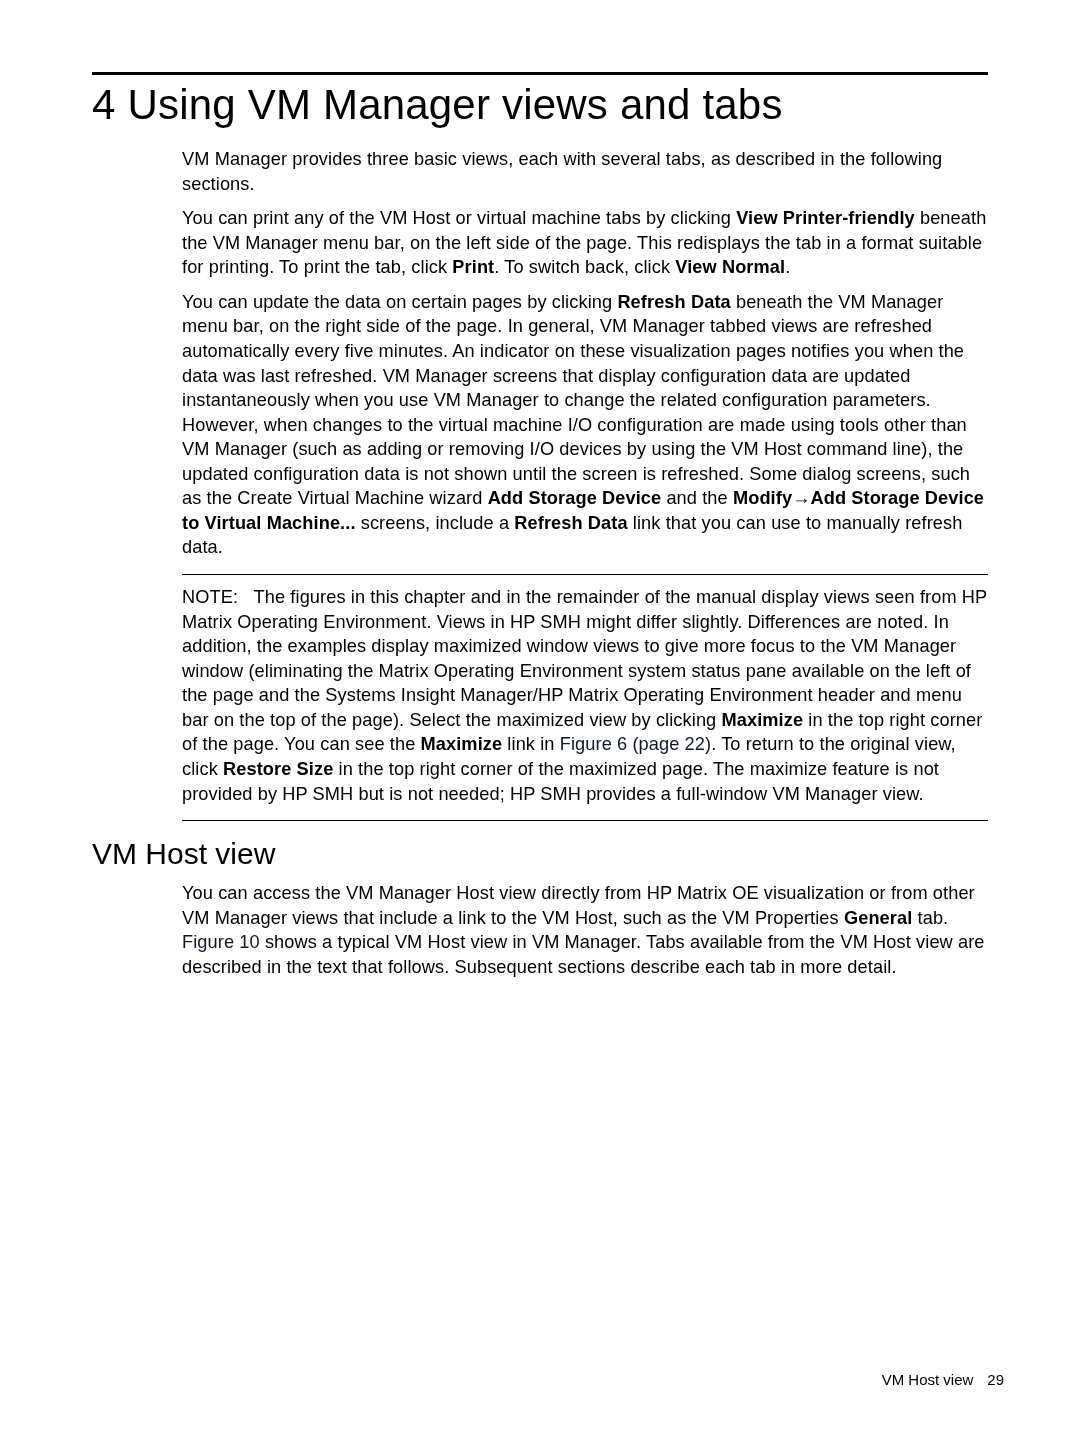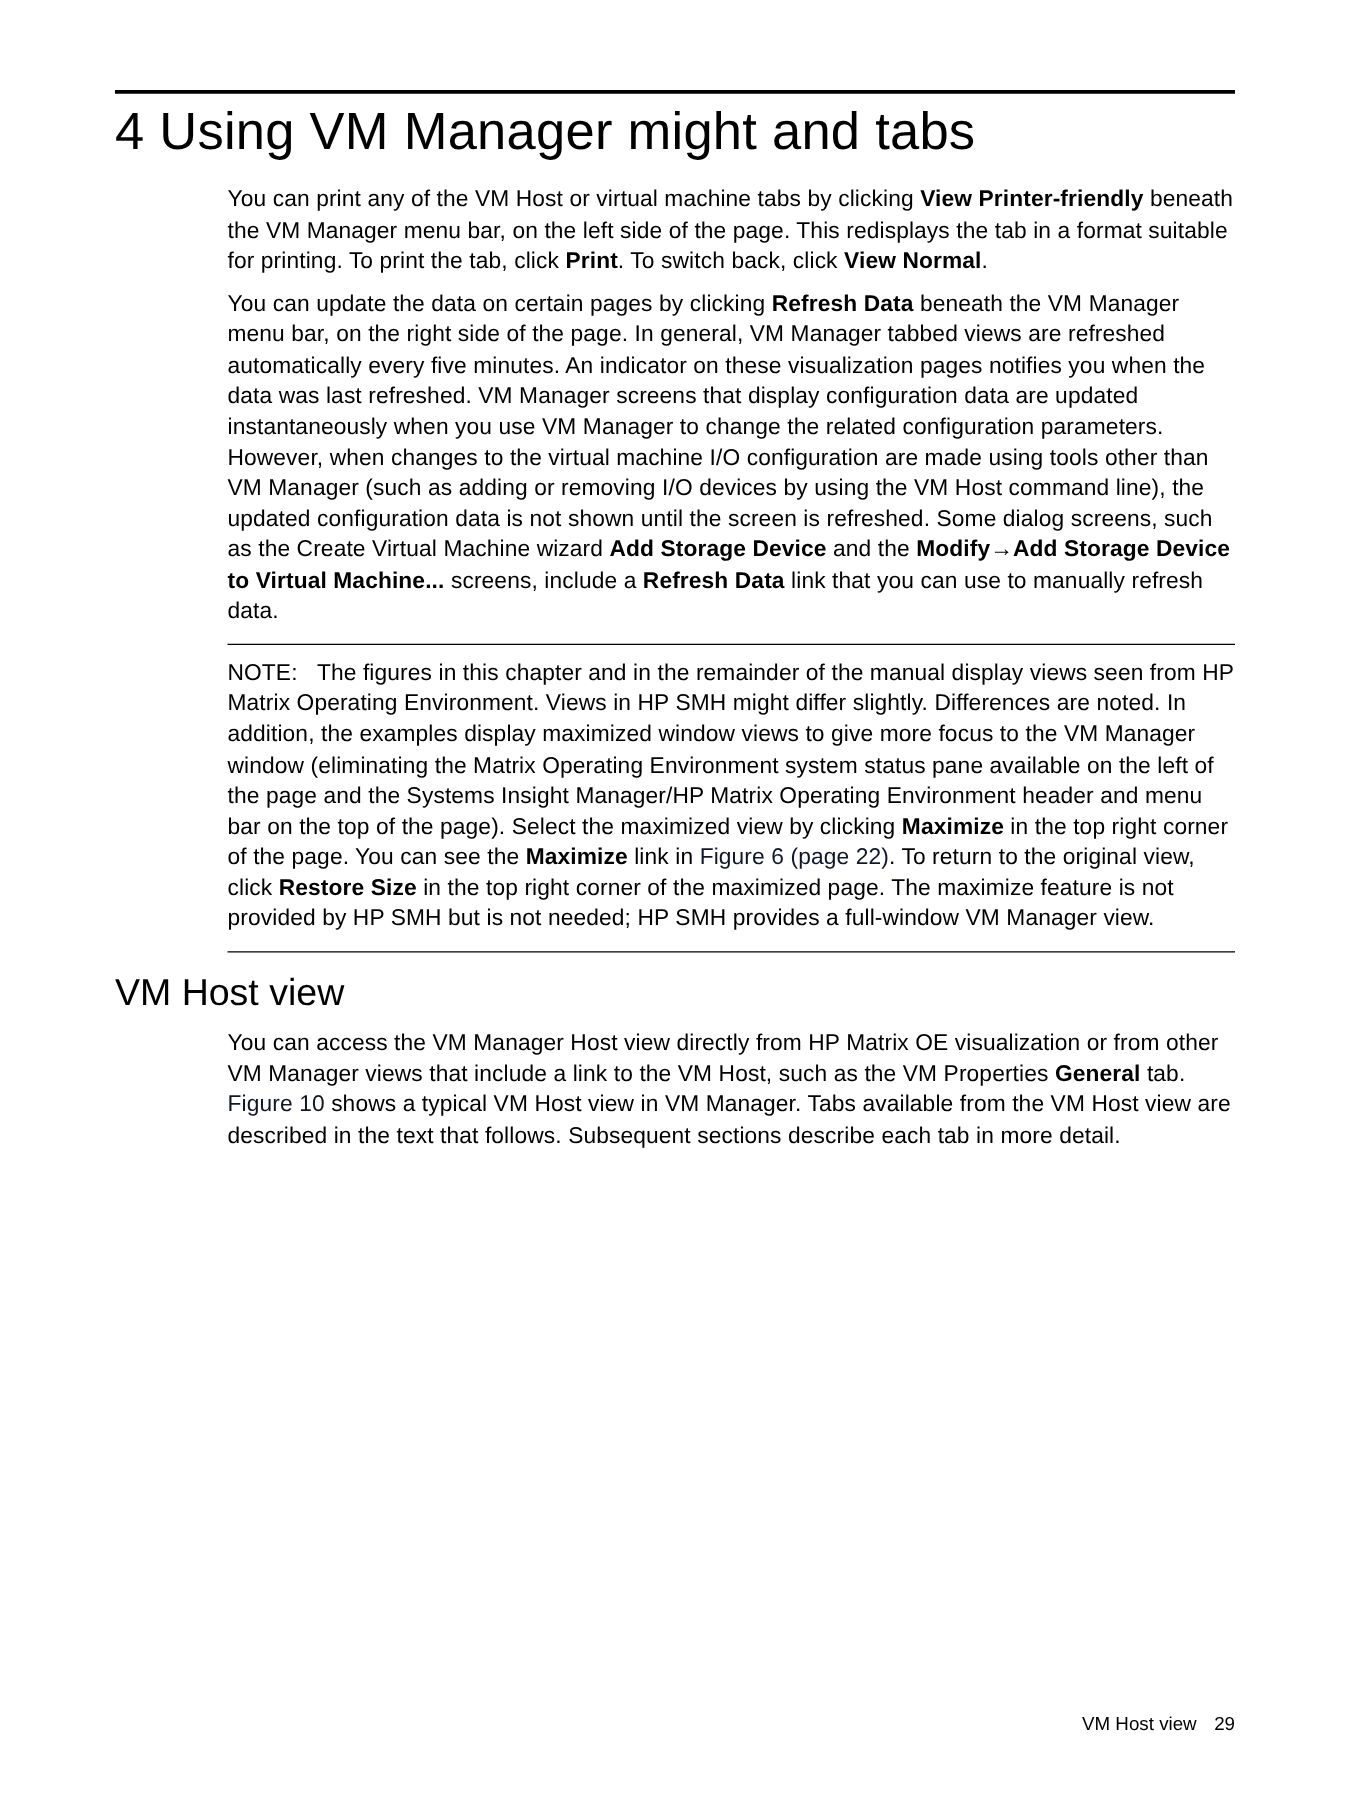--- a/index.html
+++ b/index.html
@@ -52,40 +52,41 @@
   .note-label { font-weight: 400; }
   .h2 {
     font-family: Arial, Helvetica, sans-serif;
     font-weight: 400;
     font-size: 30px;
     margin: 16px 0 10px 0;
   }
   .footer {
     position: absolute;
     bottom: 50px;
-    right: 92px;
+    right: 76px;
     font-size: 15px;
   }
   .footer .sep { display: inline-block; width: 14px; }
   .arrow { font-family: Arial, sans-serif; }
 </style>
 </head>
 <body>
 
 <div class="page">
 
   <div class="rule-top"></div>
 
   <h1 class="chapter">
     <span class="num">4</span>
-    <span>Using VM Manager might and tabs</span>
+    <span>Using VM Manager views and tabs</span>
   </h1>
 
   <div class="body-indent">
 
+    <p class="body">VM Manager provides three basic views, each with several tabs, as described in the following sections.</p>
 
     <p class="body">
       <span>You can print any of the VM Host or virtual machine tabs by clicking </span><span class="bold">View Printer-friendly</span><span> beneath the VM Manager menu bar, on the left side of the page. This redisplays the tab in a format suitable for printing. To print the tab, click </span><span class="bold">Print</span><span>. To switch back, click </span><span class="bold">View Normal</span><span>.</span>
     </p>
 
     <p class="body">
       <span>You can update the data on certain pages by clicking </span><span class="bold">Refresh Data</span><span> beneath the VM Manager menu bar, on the right side of the page. In general, VM Manager tabbed views are refreshed automatically every five minutes. An indicator on these visualization pages notifies you when the data was last refreshed. VM Manager screens that display configuration data are updated instantaneously when you use VM Manager to change the related configuration parameters. However, when changes to the virtual machine I/O configuration are made using tools other than VM Manager (such as adding or removing I/O devices by using the VM Host command line), the updated configuration data is not shown until the screen is refreshed. Some dialog screens, such as the Create Virtual Machine wizard </span><span class="bold">Add Storage Device</span><span> and the </span><span class="bold">Modify</span><span class="arrow">→</span><span class="bold">Add Storage Device to Virtual Machine...</span><span> screens, include a </span><span class="bold">Refresh Data</span><span> link that you can use to manually refresh data.</span>
     </p>
 
     <hr class="note-rule">

